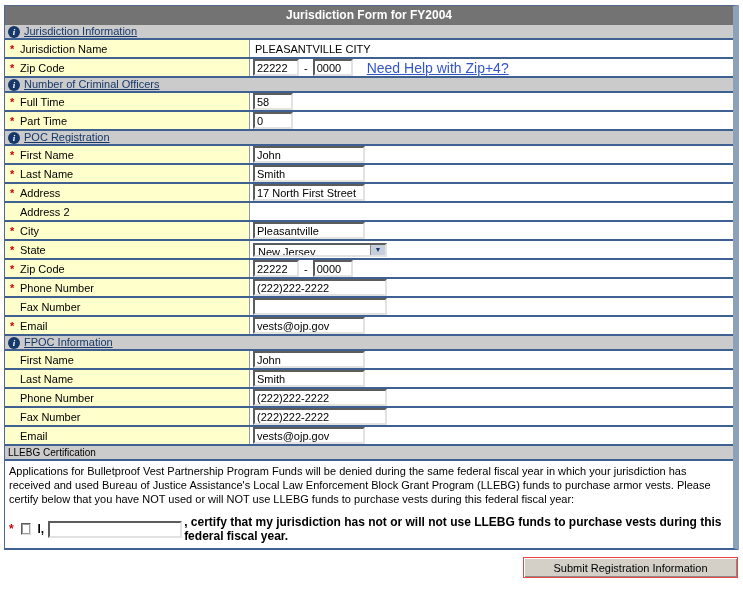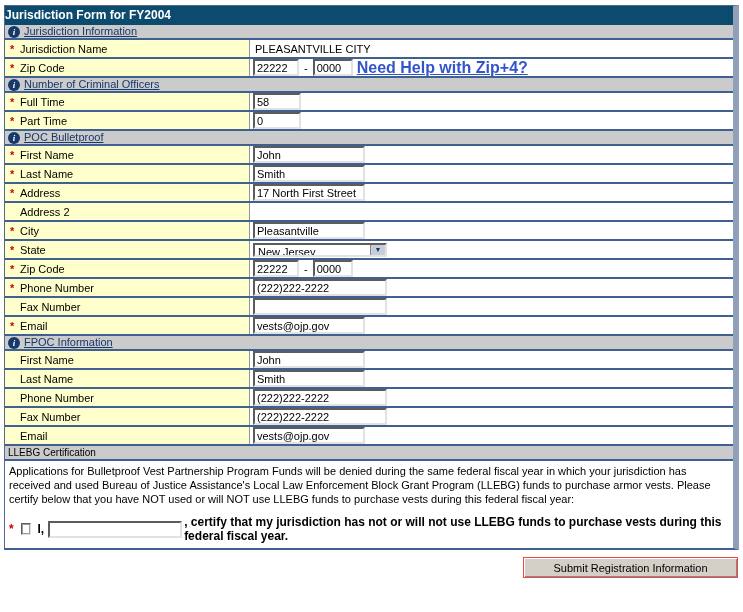--- a/index.html
+++ b/index.html
@@ -9,23 +9,23 @@
   .form-table {
     width:735px;
     border-left:1px solid #53688B;
     border-right:6px solid #8EA1B9;
     border-top:1px solid #53688B;
     border-bottom:2px solid #3E6191;
     background:#fff;
   }
 
   .form-header {
-    background:#0c4a6e; color:#ffffff;
+    background:#737373; color:#ffffff;
     height:19px; line-height:19px;
-    text-align:left; font-weight:bold; font-size:12px;
+    text-align:center; font-weight:bold; font-size:12px;
   }
 
   .section-row {
     background:#CBCBCB;
     height:15px; line-height:15px;
     border-bottom:2px solid #3E6191;
     display:flex; align-items:center;
     padding-left:3px;
   }
   .info-icon {
@@ -57,28 +57,28 @@
   .value-cell { flex:1; display:flex; align-items:center; padding-left:3px; }
   .static-value { padding-left:2px; }
 
   .win {
     border-style:solid; border-width:2px;
     border-color:#5C5C5C #E2E2E2 #E2E2E2 #5C5C5C;
     background:#fff; height:17px;
     font:11px "Liberation Sans", sans-serif;
     padding:0 2px;
   }
-  .in-xs  { width:48px; }
+  .in-xs  { width:40px; }
   .in-m   { width:112px; }
   .in-l   { width:134px; }
   .in-zip5{ width:46px; }
   .in-zip4{ width:40px; }
   .zip-dash { margin:0 5px; }
   .help-link {
-    margin-left:4px; color:#3355CC; font-weight:bold; font-size:16px;
+    margin-left:14px; color:#3355CC; font-weight:normal; font-size:14px;
     text-decoration:underline; cursor:pointer;
   }
 
   .select-box {
     display:flex; width:134px; height:14px;
     border-style:solid; border-width:2px;
     border-color:#5C5C5C #E2E2E2 #E2E2E2 #5C5C5C;
     background:#fff; cursor:pointer;
   }
   .sel-text { flex:1; padding:0 3px; line-height:14px; overflow:hidden; white-space:nowrap; }
@@ -164,21 +164,21 @@
         <div class="label-cell">
           <span class="req">*</span>
           <span class="lbl">Part Time</span>
         </div>
         <div class="value-cell">
           <input class="win in-xs" value="0" style="">
         </div>
       </div>
       <div class="section-row">
         <span class="info-icon">i</span>
-        <span class="section-link">POC Bulletproof</span>
+        <span class="section-link">POC Registration</span>
       </div>
       <div class="field-row">
         <div class="label-cell">
           <span class="req">*</span>
           <span class="lbl">First Name</span>
         </div>
         <div class="value-cell">
           <input class="win in-m" value="John" style="">
         </div>
       </div>

